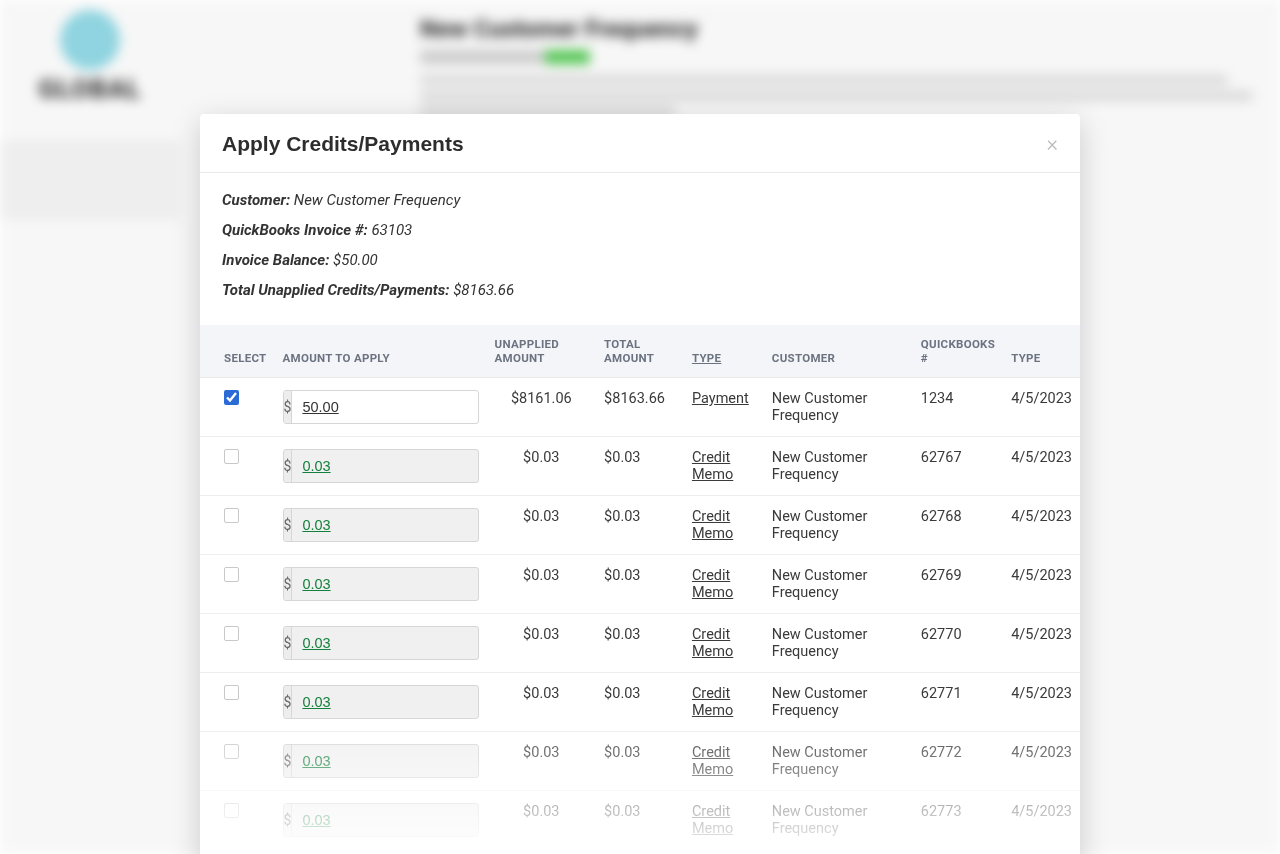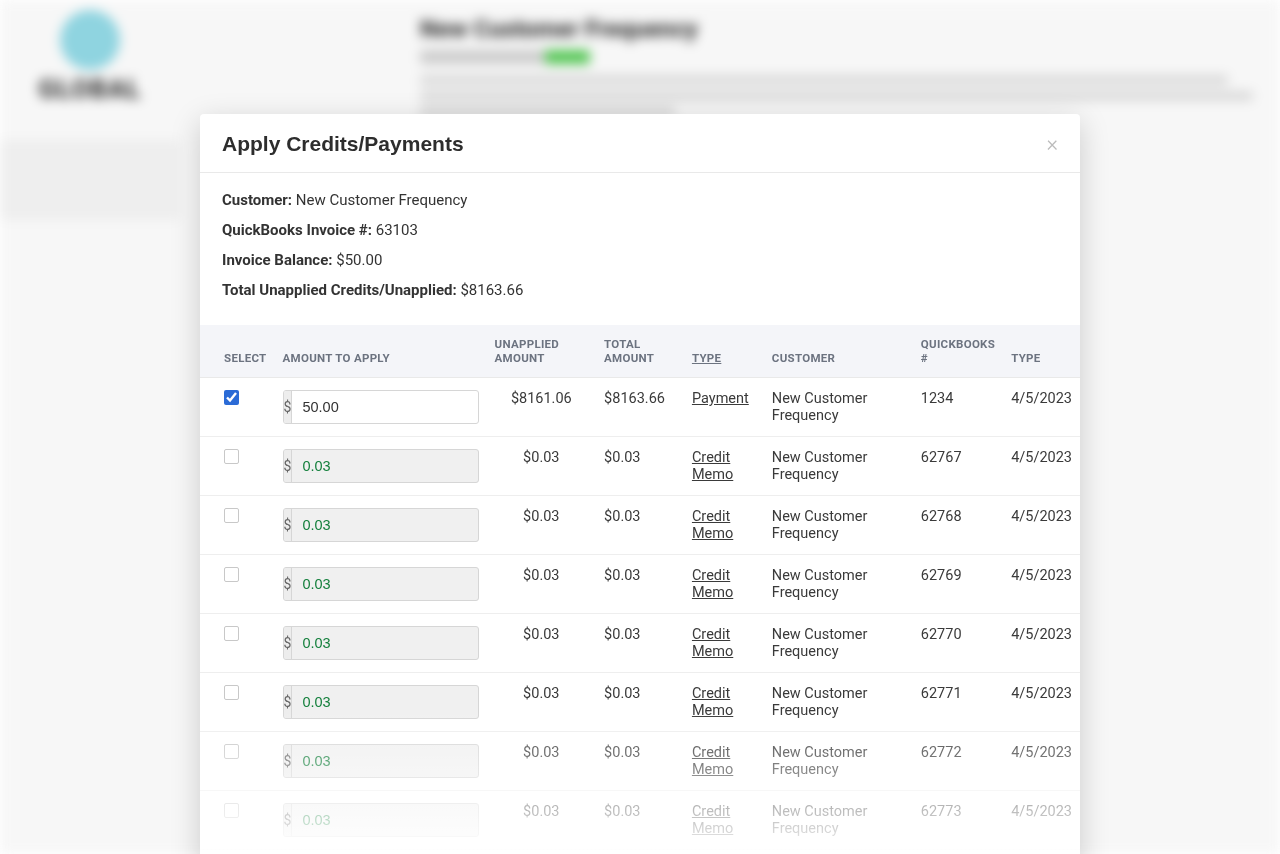--- a/index.html
+++ b/index.html
@@ -34,20 +34,21 @@
   .modal-header {
     padding: 18px 22px 16px 22px;
     border-bottom: 1px solid #e9e9e9;
     display:flex; align-items:center; justify-content:space-between;
   }
   .modal-title { font-size: 21px; font-weight: 700; color:#2d2d2d; font-family: "Segoe UI", Arial, sans-serif; }
   .modal-close { font-size: 22px; color:#bbb; cursor:pointer; line-height:1; font-weight:300; }
 
   .modal-info {
     padding: 18px 22px 14px 22px;
+    font-style: italic;
   }
   .info-row { font-size:15px; color:#333; margin-bottom: 12px; }
   .info-row .lbl { font-weight:700; }
 
   .tbl { width:100%; border-collapse: collapse; }
   .tbl thead th {
     background:#f4f5f9;
     font-size:11.5px; font-weight:700;
     color:#6c7380; text-align:left;
     padding:12px 8px; letter-spacing:.3px;
@@ -70,21 +71,21 @@
   .c-cust{width:150px;}
   .c-qb{width:86px;}
   .c-date{}
 
   .chk { width:15px; height:15px; accent-color:#2b6bd6; }
   .chk-box { display:inline-block; width:15px; height:15px; border:1px solid #c8c8c8; border-radius:2px; background:#fff;}
 
   .amt-wrap { display:flex; align-items:stretch; width:196px; border:1px solid #d6d6d6; border-radius:3px; overflow:hidden; background:#fff;}
   .amt-wrap.disabled { background:#f0f0f0; }
   .amt-prefix { width:30px; background:#ededed; color:#666; display:flex; align-items:center; justify-content:center; font-size:14px; border-right:1px solid #d6d6d6;}
-  .amt-input { flex:1; border:0; outline:0; padding:8px 10px; font-size:14.5px; color:#333; background:transparent;}
+  .amt-input { flex:1; border:0; outline:0; padding:8px 10px; font-size:14.5px; color:#333; background:transparent;text-decoration:underline;}
   .amt-input::placeholder{ color:#9a9a9a; }
   .amt-wrap.disabled .amt-input{ color:#15803d; }
 
   .fade-overlay{
     position:absolute; left:0; right:0; bottom:0; height:160px;
     background:linear-gradient(to bottom, rgba(255,255,255,0) 0%, rgba(255,255,255,1) 95%);
     pointer-events:none;
   }
 </style>
 </head>
@@ -120,21 +121,21 @@
     </div>
     <div class="info-row">
       <span class="lbl">QuickBooks Invoice #:</span>
       <span>63103</span>
     </div>
     <div class="info-row">
       <span class="lbl">Invoice Balance:</span>
       <span>$50.00</span>
     </div>
     <div class="info-row">
-      <span class="lbl">Total Unapplied Credits/Unapplied:</span>
+      <span class="lbl">Total Unapplied Credits/Payments:</span>
       <span>$8163.66</span>
     </div>
   </div>
 
   <table class="tbl">
     <thead>
       <tr>
         <th class="c-select">SELECT</th>
         <th class="c-amt">AMOUNT TO APPLY</th>
         <th class="c-unap">UNAPPLIED AMOUNT</th>

